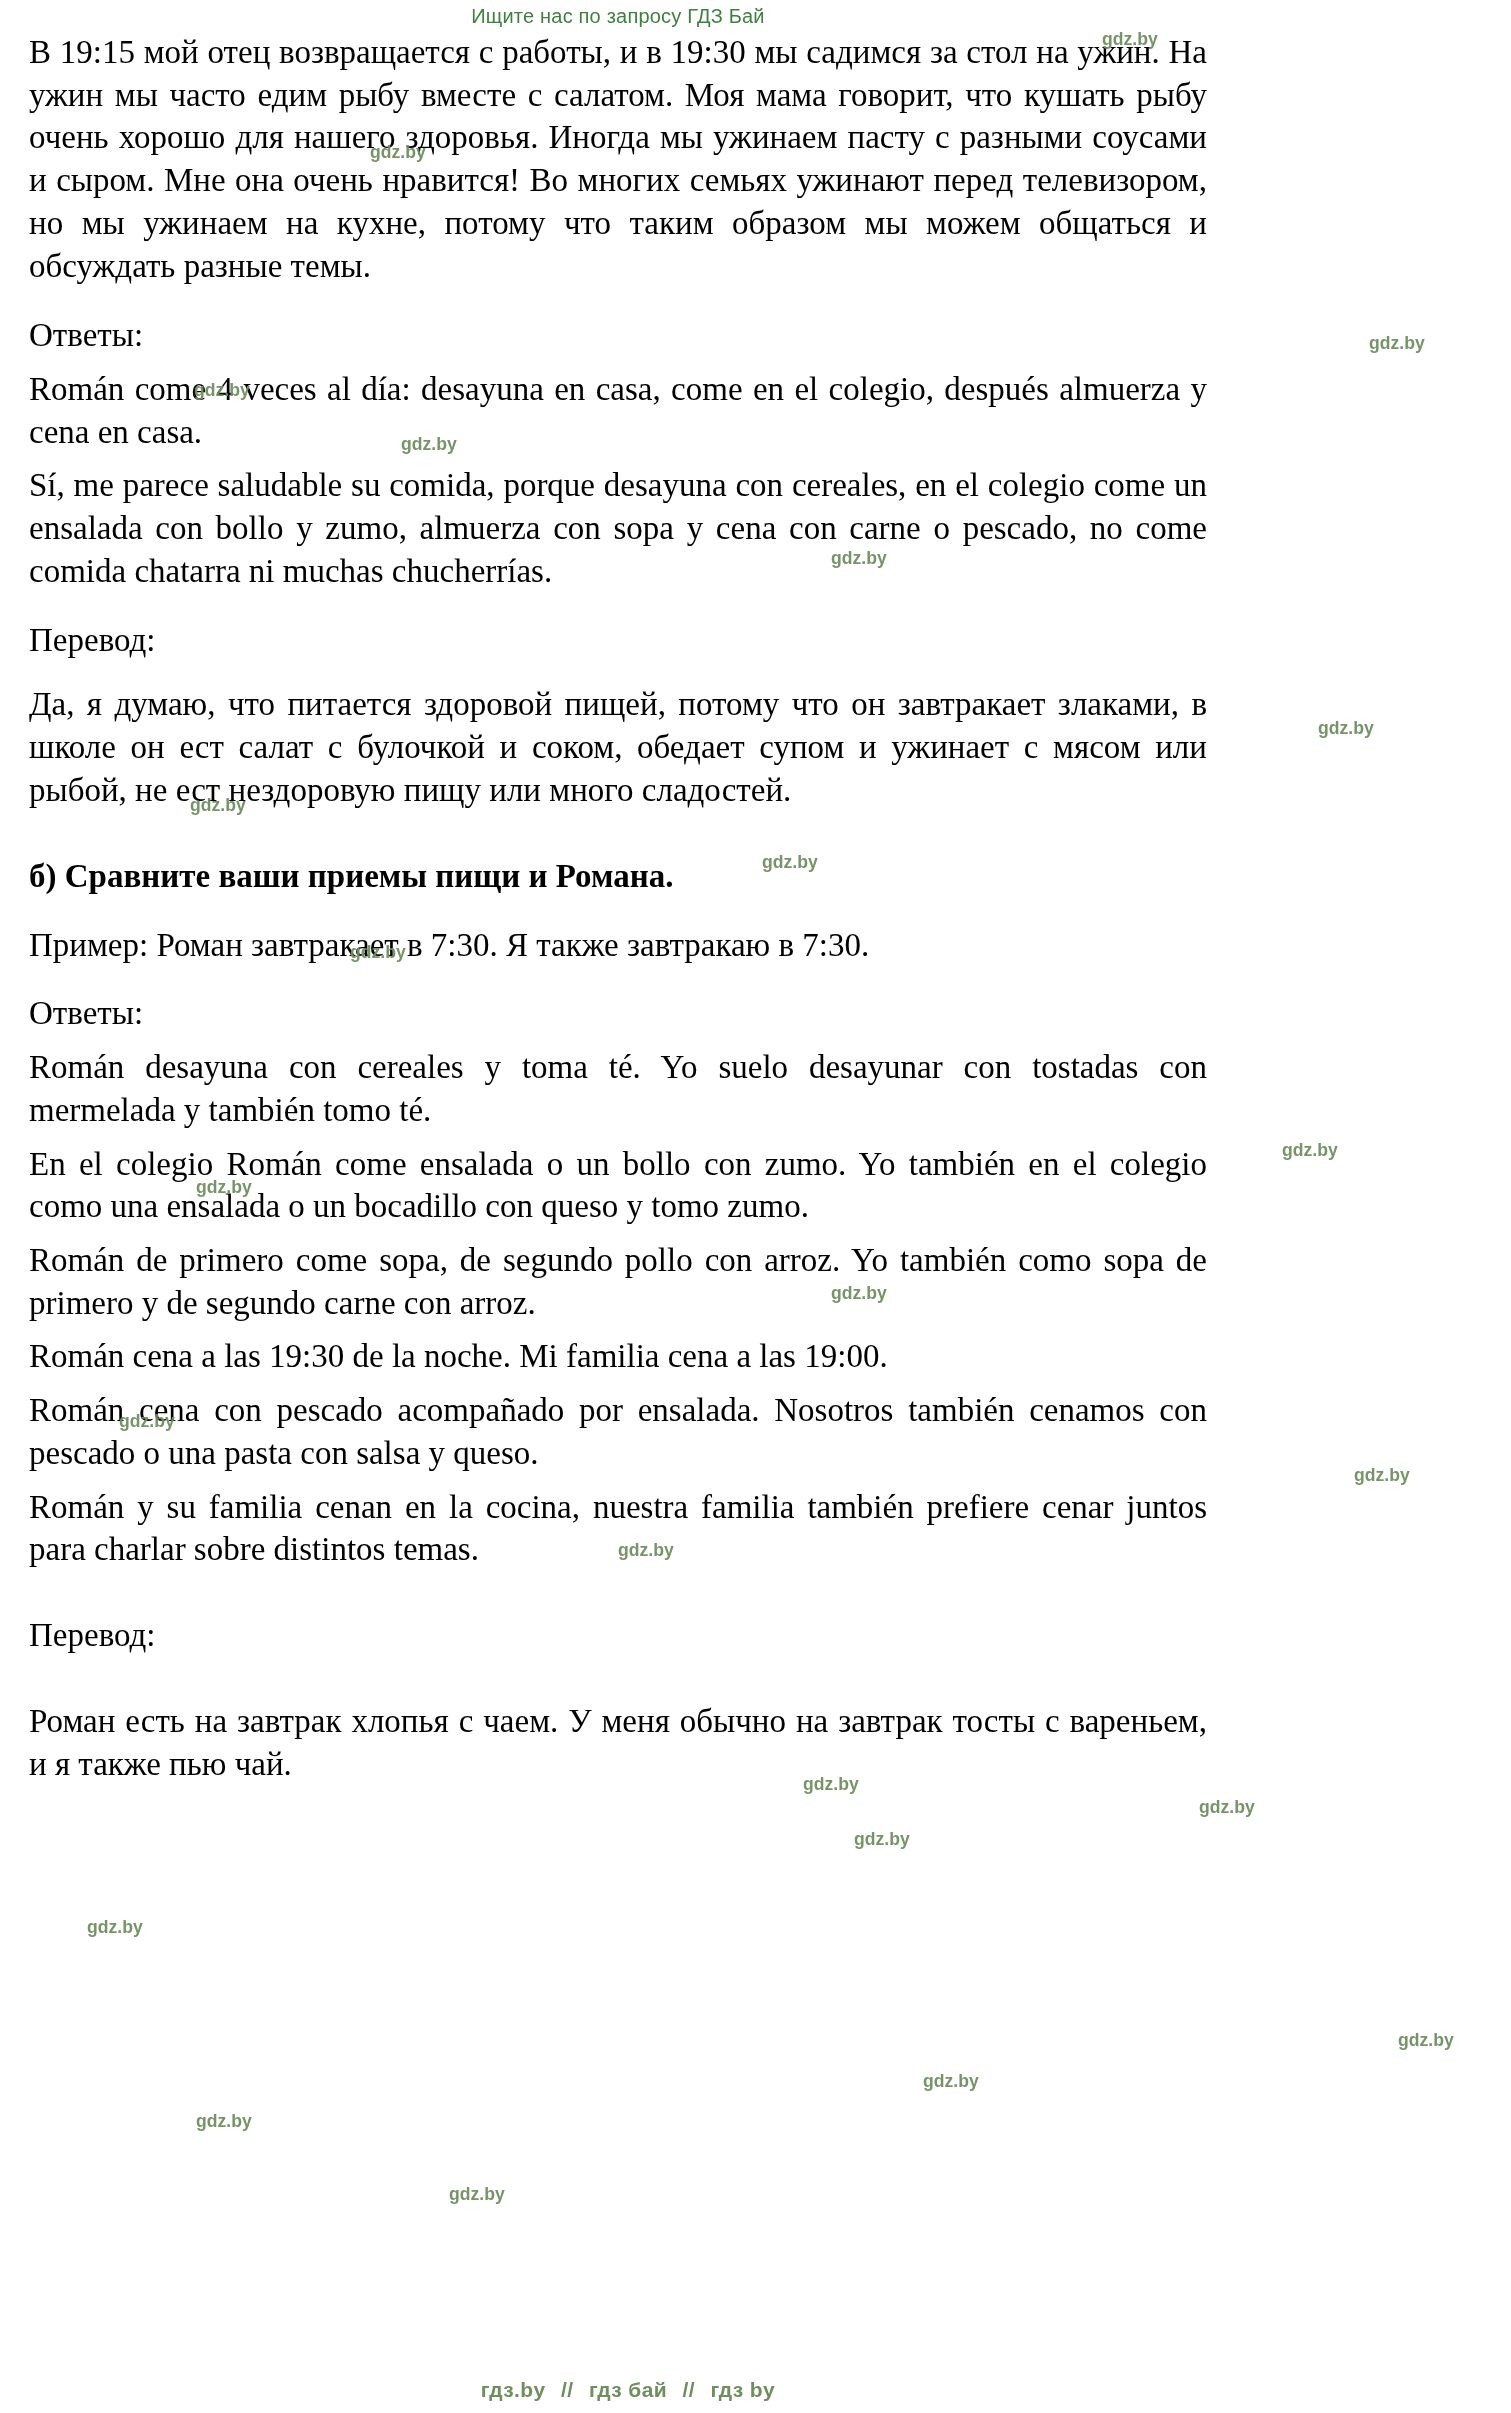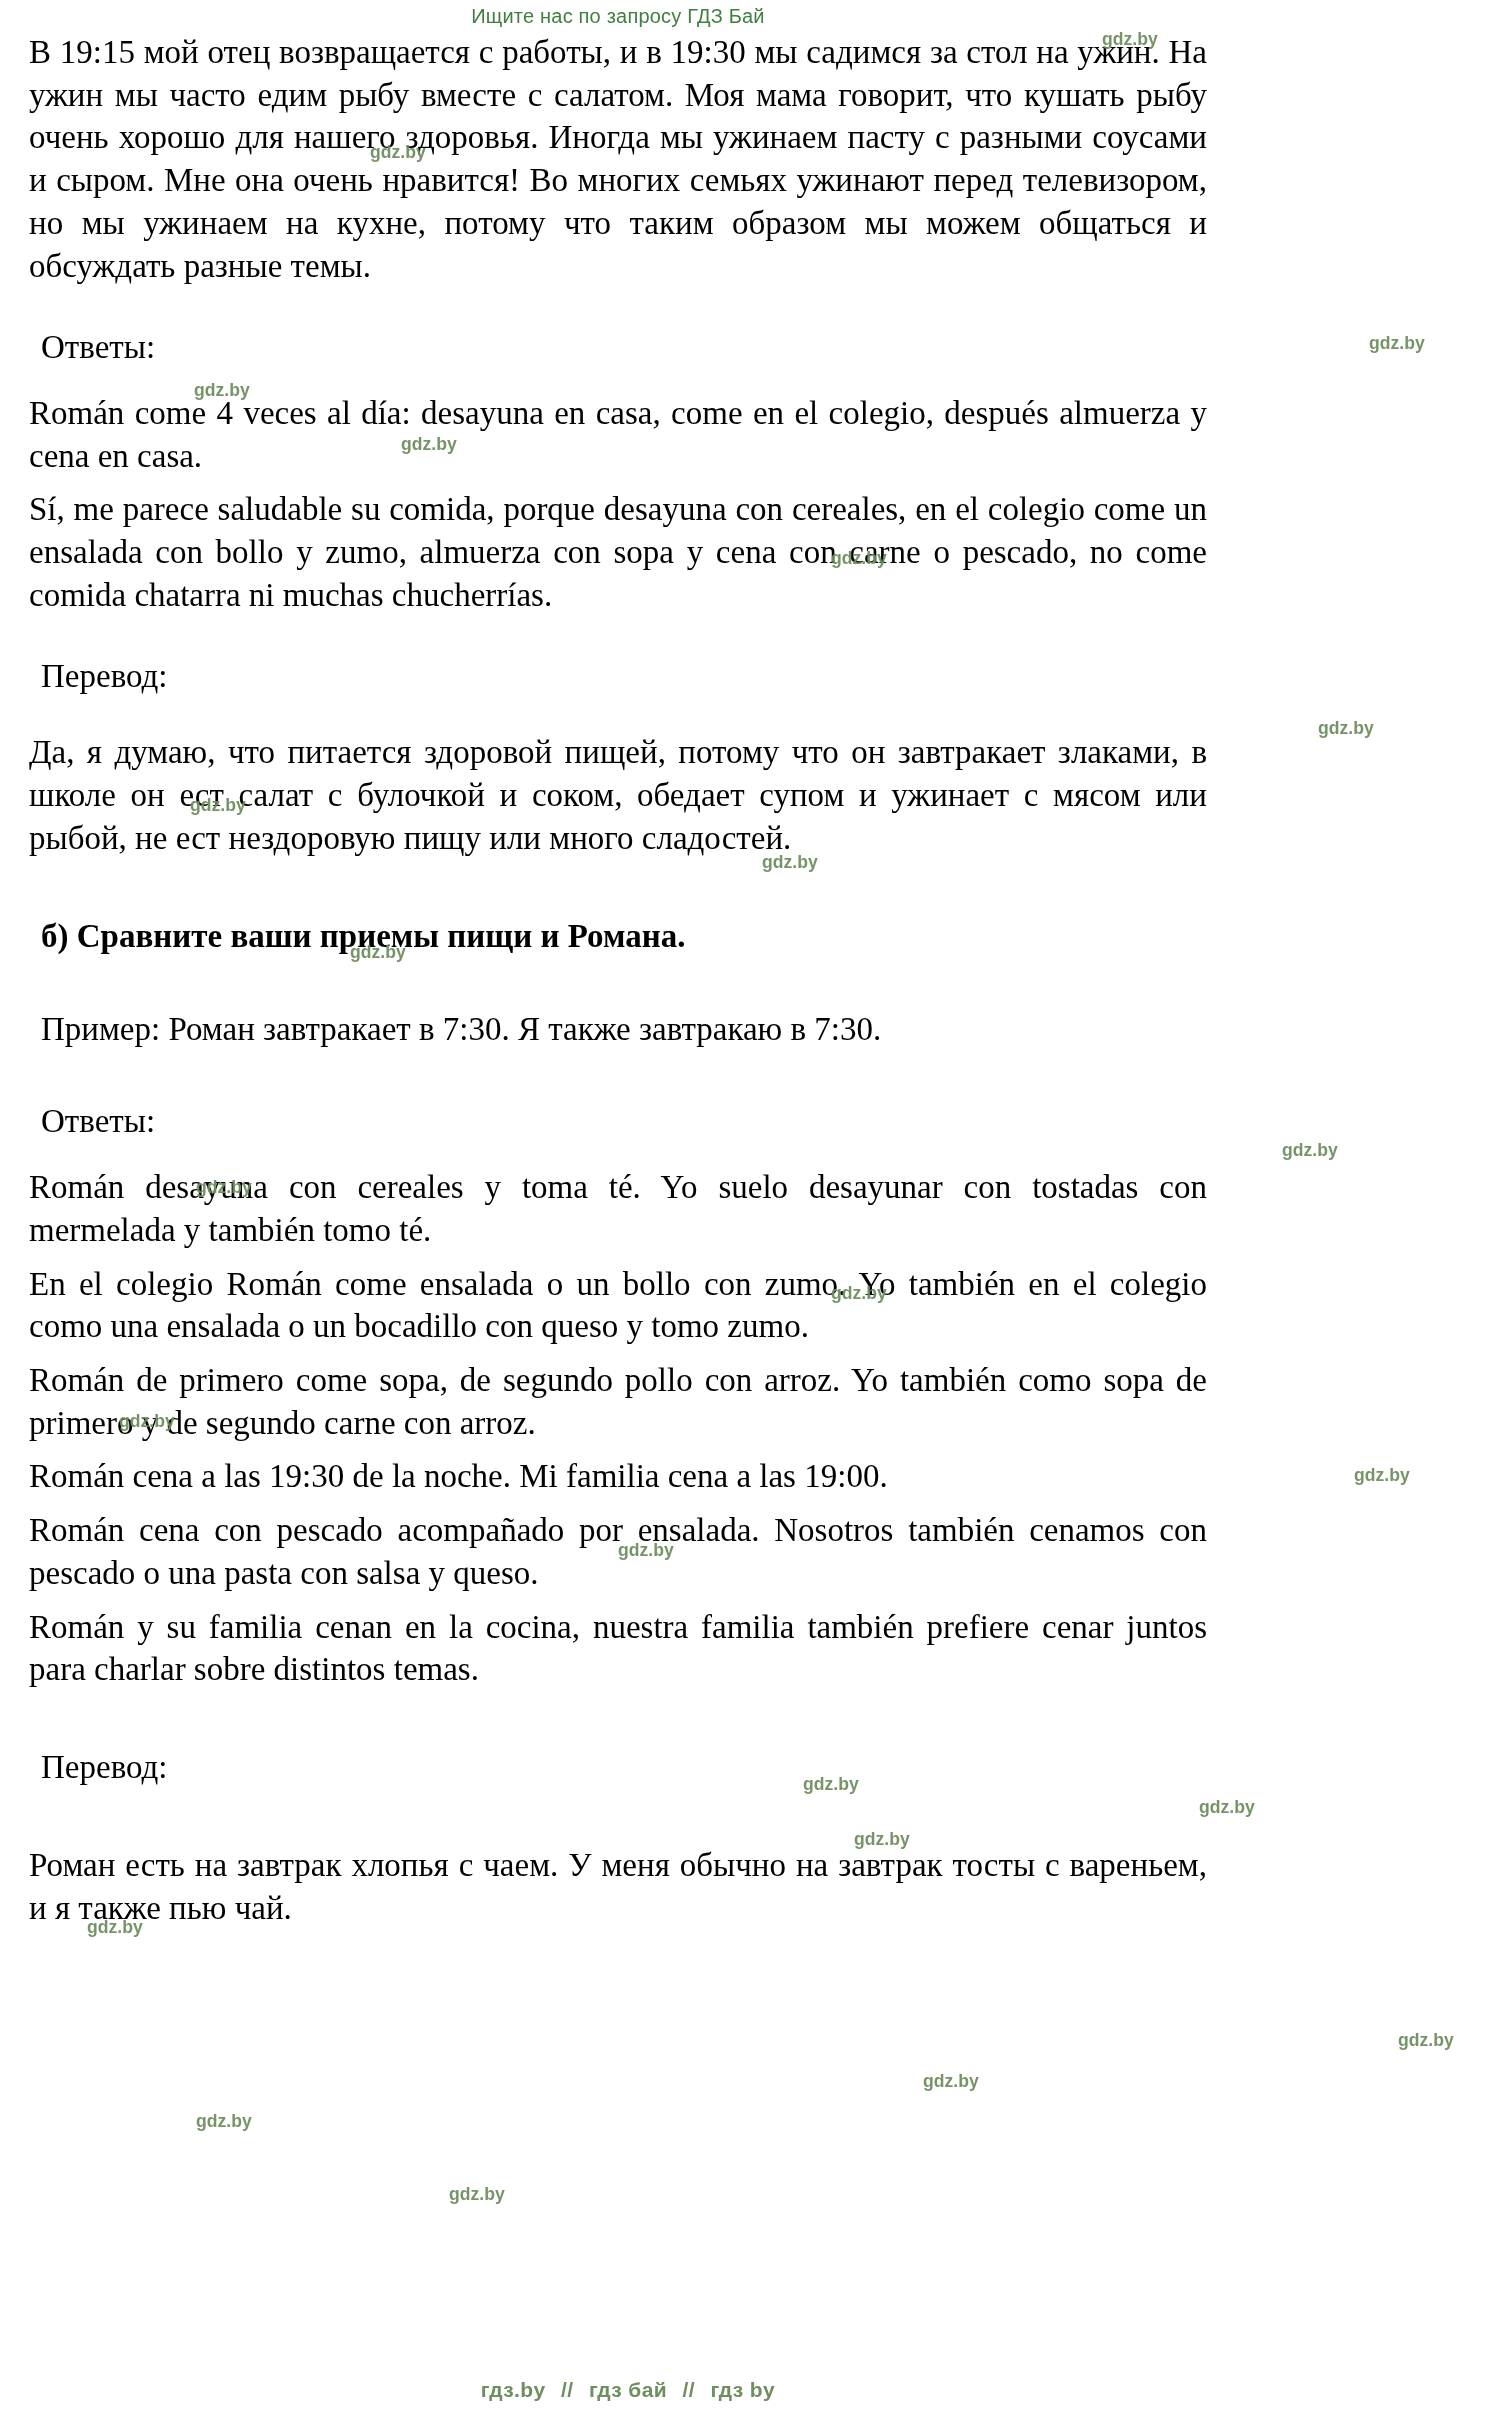--- a/index.html
+++ b/index.html
@@ -40,21 +40,21 @@
   }
   p.para.last-left {
     text-align: left;
   }
   .spacer-sm { height: 10.7px; }
   .spacer-md { height: 26px; }
   .spacer-lg { height: 43px; }
   .label {
     font-size: 33px;
     line-height: 1.3;
-    margin: 12px;
+    margin: 0;
   }
   .bold {
     font-weight: bold;
   }
   .watermark {
     position: absolute;
     color: #6f8f5f;
     font-family: "Liberation Sans", sans-serif;
     font-size: 17.6px;
     font-weight: bold;

